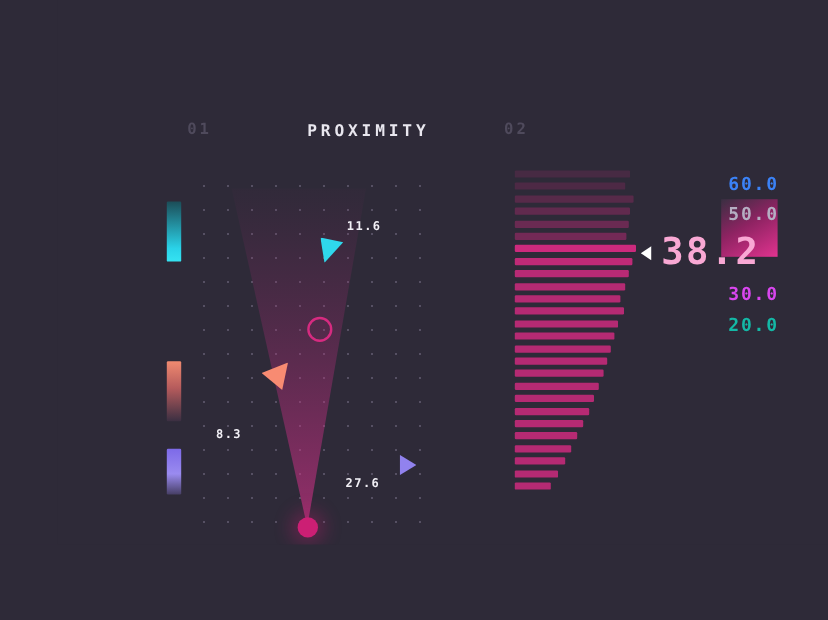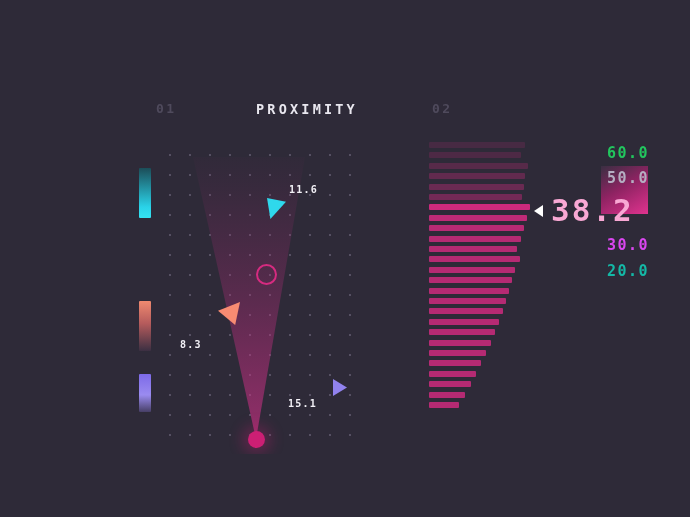--- a/index.html
+++ b/index.html
@@ -192,21 +192,21 @@
   }
 </style>
 </head>
 <body>
 
 <div id="stage">
 
   <div class="hdr-index" style="left:108px; top:101px;">01</div>
   <div class="hdr-title" style="left:208px; top:101px;">PROXIMITY</div>
 
-  <div class="hdr-index" style="left:384px; top:101px;">02</div>
+  <div class="hdr-index" style="left:372px; top:101px;">02</div>
 
   <div id="proximity-panel">
     <div id="dot-grid"></div>
 
     <svg id="beam-cone" viewBox="0 0 210 312">
       <defs>
         <linearGradient id="coneGrad" x1="0" y1="1" x2="0" y2="0">
           <stop offset="0%" stop-color="#d6328a" stop-opacity="0.62"></stop>
           <stop offset="40%" stop-color="#c02e80" stop-opacity="0.38"></stop>
           <stop offset="80%" stop-color="#9a2a6e" stop-opacity="0.16"></stop>
@@ -222,24 +222,24 @@
   <div id="emitter-dot"></div>
 
   <div class="legend-bar" id="legend-bar-cyan"></div>
   <div class="legend-bar" id="legend-bar-salmon"></div>
   <div class="legend-bar" id="legend-bar-purple"></div>
 
   <div class="marker-tri" id="marker-tri-cyan"></div>
   <div class="reading" style="left:241px; top:184px;">11.6</div>
 
   <div class="marker-tri" id="marker-tri-salmon"></div>
-  <div class="reading" style="left:132px; top:339px;">8.3</div>
+  <div class="reading" style="left:132px; top:357px;">8.3</div>
 
   <div class="marker-tri" id="marker-tri-purple"></div>
-  <div class="reading" style="left:240px; top:398px;">15.1</div>
+  <div class="reading" style="left:240px; top:398px;">27.6</div>
 
   <div id="velocity-bars">
       <div class="vbar" style="top: 0px; width: 96px; background: rgb(204, 42, 125); opacity: 0.16;"></div>
       <div class="vbar" style="top: 10.4px; width: 92px; background: rgb(204, 42, 125); opacity: 0.2;"></div>
       <div class="vbar" style="top: 20.8px; width: 99px; background: rgb(204, 42, 125); opacity: 0.26;"></div>
       <div class="vbar" style="top: 31.2px; width: 96px; background: rgb(204, 42, 125); opacity: 0.32;"></div>
       <div class="vbar" style="top: 41.6px; width: 95px; background: rgb(204, 42, 125); opacity: 0.38;"></div>
       <div class="vbar" style="top: 52px; width: 93px; background: rgb(204, 42, 125); opacity: 0.44;"></div>
       <div class="vbar" style="top: 62.4px; width: 101px; background: rgb(204, 42, 125); opacity: 1;"></div>
       <div class="vbar" style="top: 72.8px; width: 98px; background: rgb(204, 42, 125); opacity: 0.92;"></div>
@@ -259,21 +259,21 @@
       <div class="vbar" style="top: 218.4px; width: 52px; background: rgb(204, 42, 125); opacity: 0.86;"></div>
       <div class="vbar" style="top: 228.8px; width: 47px; background: rgb(204, 42, 125); opacity: 0.86;"></div>
       <div class="vbar" style="top: 239.2px; width: 42px; background: rgb(204, 42, 125); opacity: 0.86;"></div>
       <div class="vbar" style="top: 249.6px; width: 36px; background: rgb(204, 42, 125); opacity: 0.86;"></div>
       <div class="vbar" style="top: 260px; width: 30px; background: rgb(204, 42, 125); opacity: 0.86;"></div>
     </div>
 
   <div id="gradient-swatch"></div>
 
   <div id="velocity-scale">
-    <div class="scale-tick" style="top:4px;  color:#22c55e;">60.0</div>
+    <div class="scale-tick" style="top:4px;  color:#3b82f6;">60.0</div>
     <div class="scale-tick" style="top:29px; color:#b5aec2;">50.0</div>
     <div class="scale-tick" style="top:96px; color:#d946ef;">30.0</div>
     <div class="scale-tick" style="top:122px; color:#14b8a6;">20.0</div>
   </div>
 
   <div id="velocity-cursor-icon"></div>
   <div id="velocity-current">38.2</div>
 
 </div>
 

